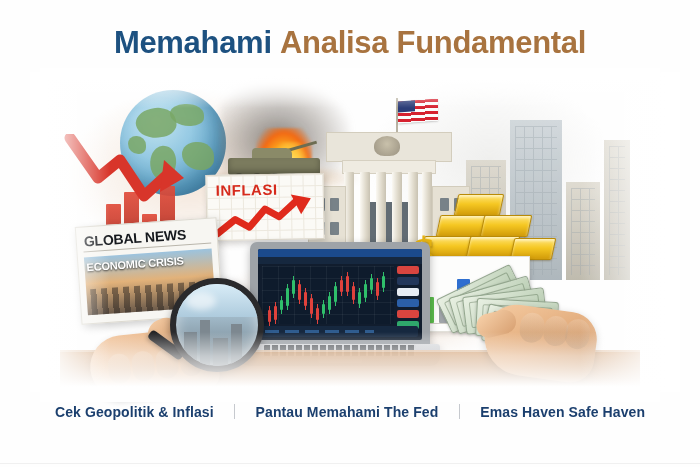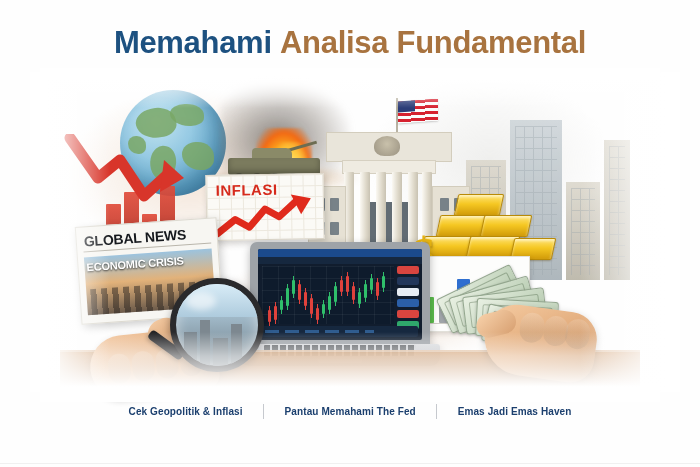--- a/index.html
+++ b/index.html
@@ -233,21 +233,21 @@
     background:linear-gradient(180deg,rgba(255,255,255,0) 0%,rgba(255,255,255,.55) 34%,#ffffff 78%);}
   .fade-left{left:-30px;top:-10px;width:80px;height:320px;
     background:linear-gradient(90deg,#ffffff 18%,rgba(255,255,255,0) 100%);}
   .fade-right{left:520px;top:-10px;width:100px;height:320px;
     background:linear-gradient(270deg,#ffffff 12%,rgba(255,255,255,0) 100%);}
   .fade-top{left:-20px;top:-14px;width:620px;height:40px;
     background:linear-gradient(180deg,#ffffff 20%,rgba(255,255,255,0) 100%);}
 
   
   .footer{position:absolute;left:0;top:402px;width:700px;text-align:center;}
-  .footer .item{display:inline-block;font-size:10px;font-weight:bold;color:#1b3f6e;
+  .footer .item{display:inline-block;font-size:14px;font-weight:bold;color:#1b3f6e;
     letter-spacing:.1px;vertical-align:middle;}
   .footer .sep{display:inline-block;width:1px;height:15px;background:#c6c9ce;
     margin:0 16px;vertical-align:middle;}
   .bottom-edge{position:absolute;left:0;top:463px;width:700px;height:1px;background:#f0f0f0;}
 </style>
 </head>
 <body>
 
 <div class="poster">
 
@@ -506,17 +506,17 @@
     <div class="fade-left"></div>
     <div class="fade-right"></div>
     <div class="fade-top"></div>
   </div>
 
   <div class="footer">
     <span class="item">Cek Geopolitik &amp; Inflasi</span>
     <span class="sep"></span>
     <span class="item">Pantau Memahami The Fed</span>
     <span class="sep"></span>
-    <span class="item">Emas Jadi Emas Haven</span>
+    <span class="item">Emas Haven Safe Haven</span>
   </div>
 
   <div class="bottom-edge"></div>
 </div>
 
 </body></html>

